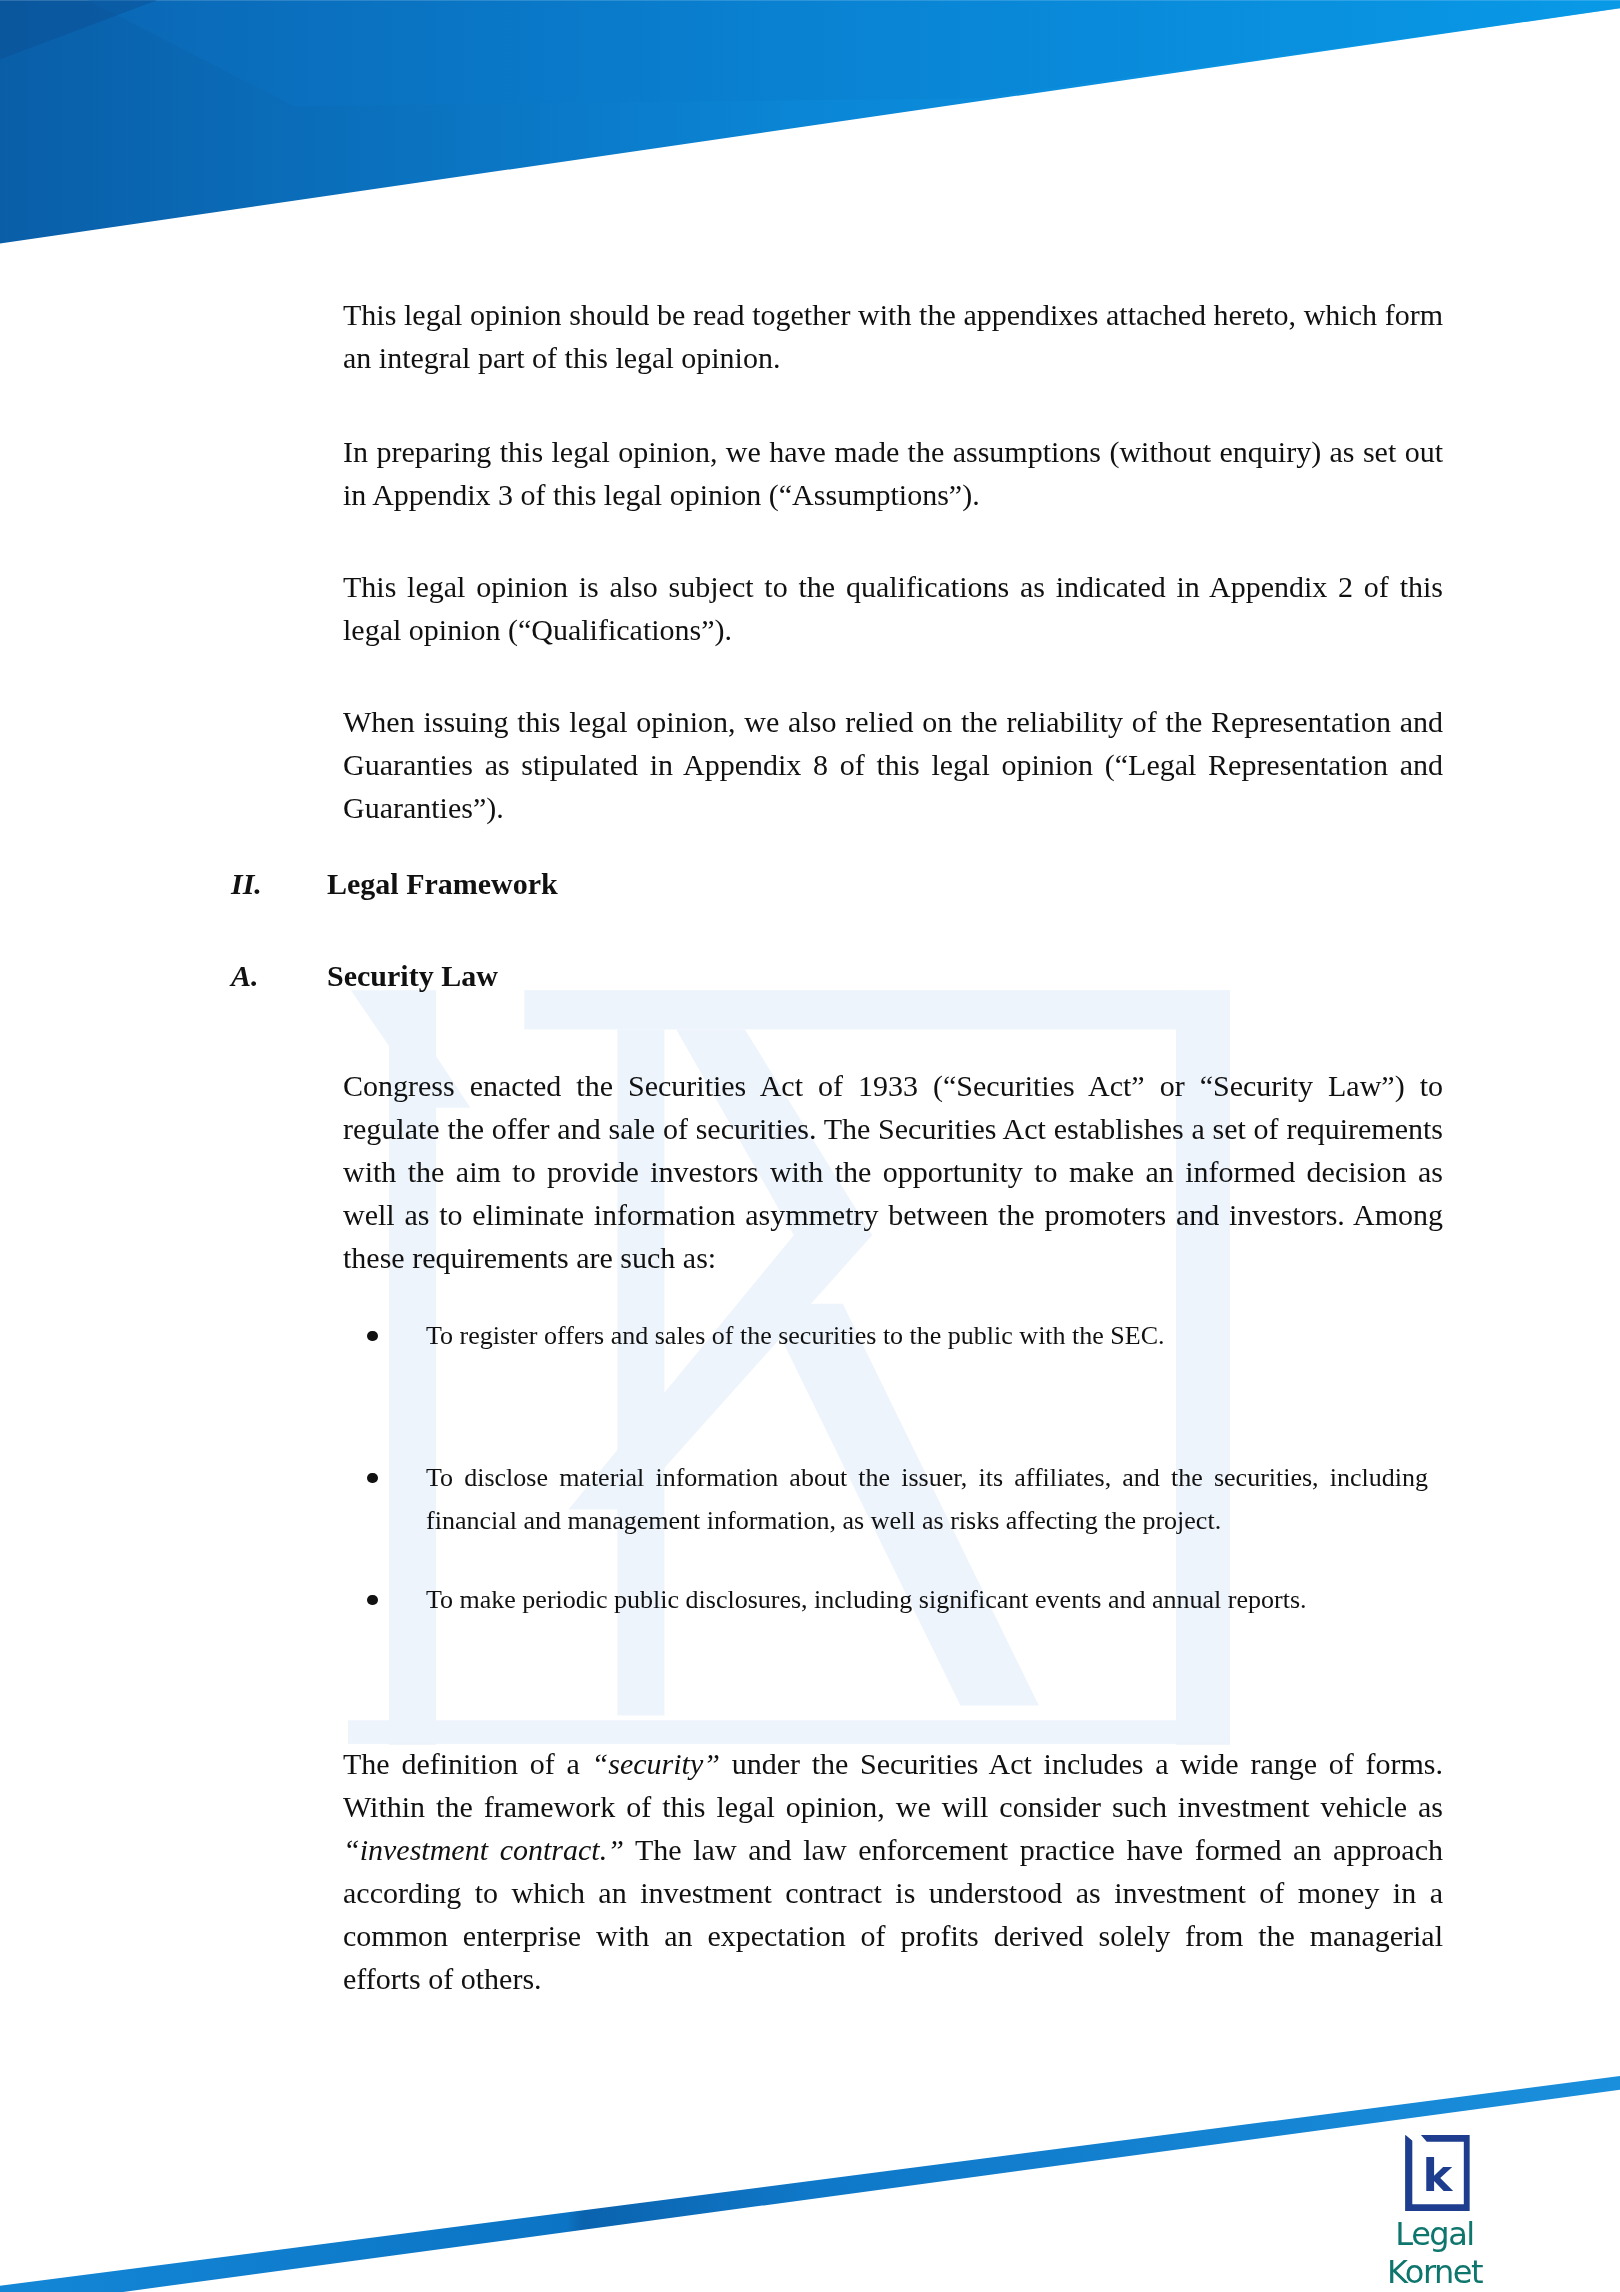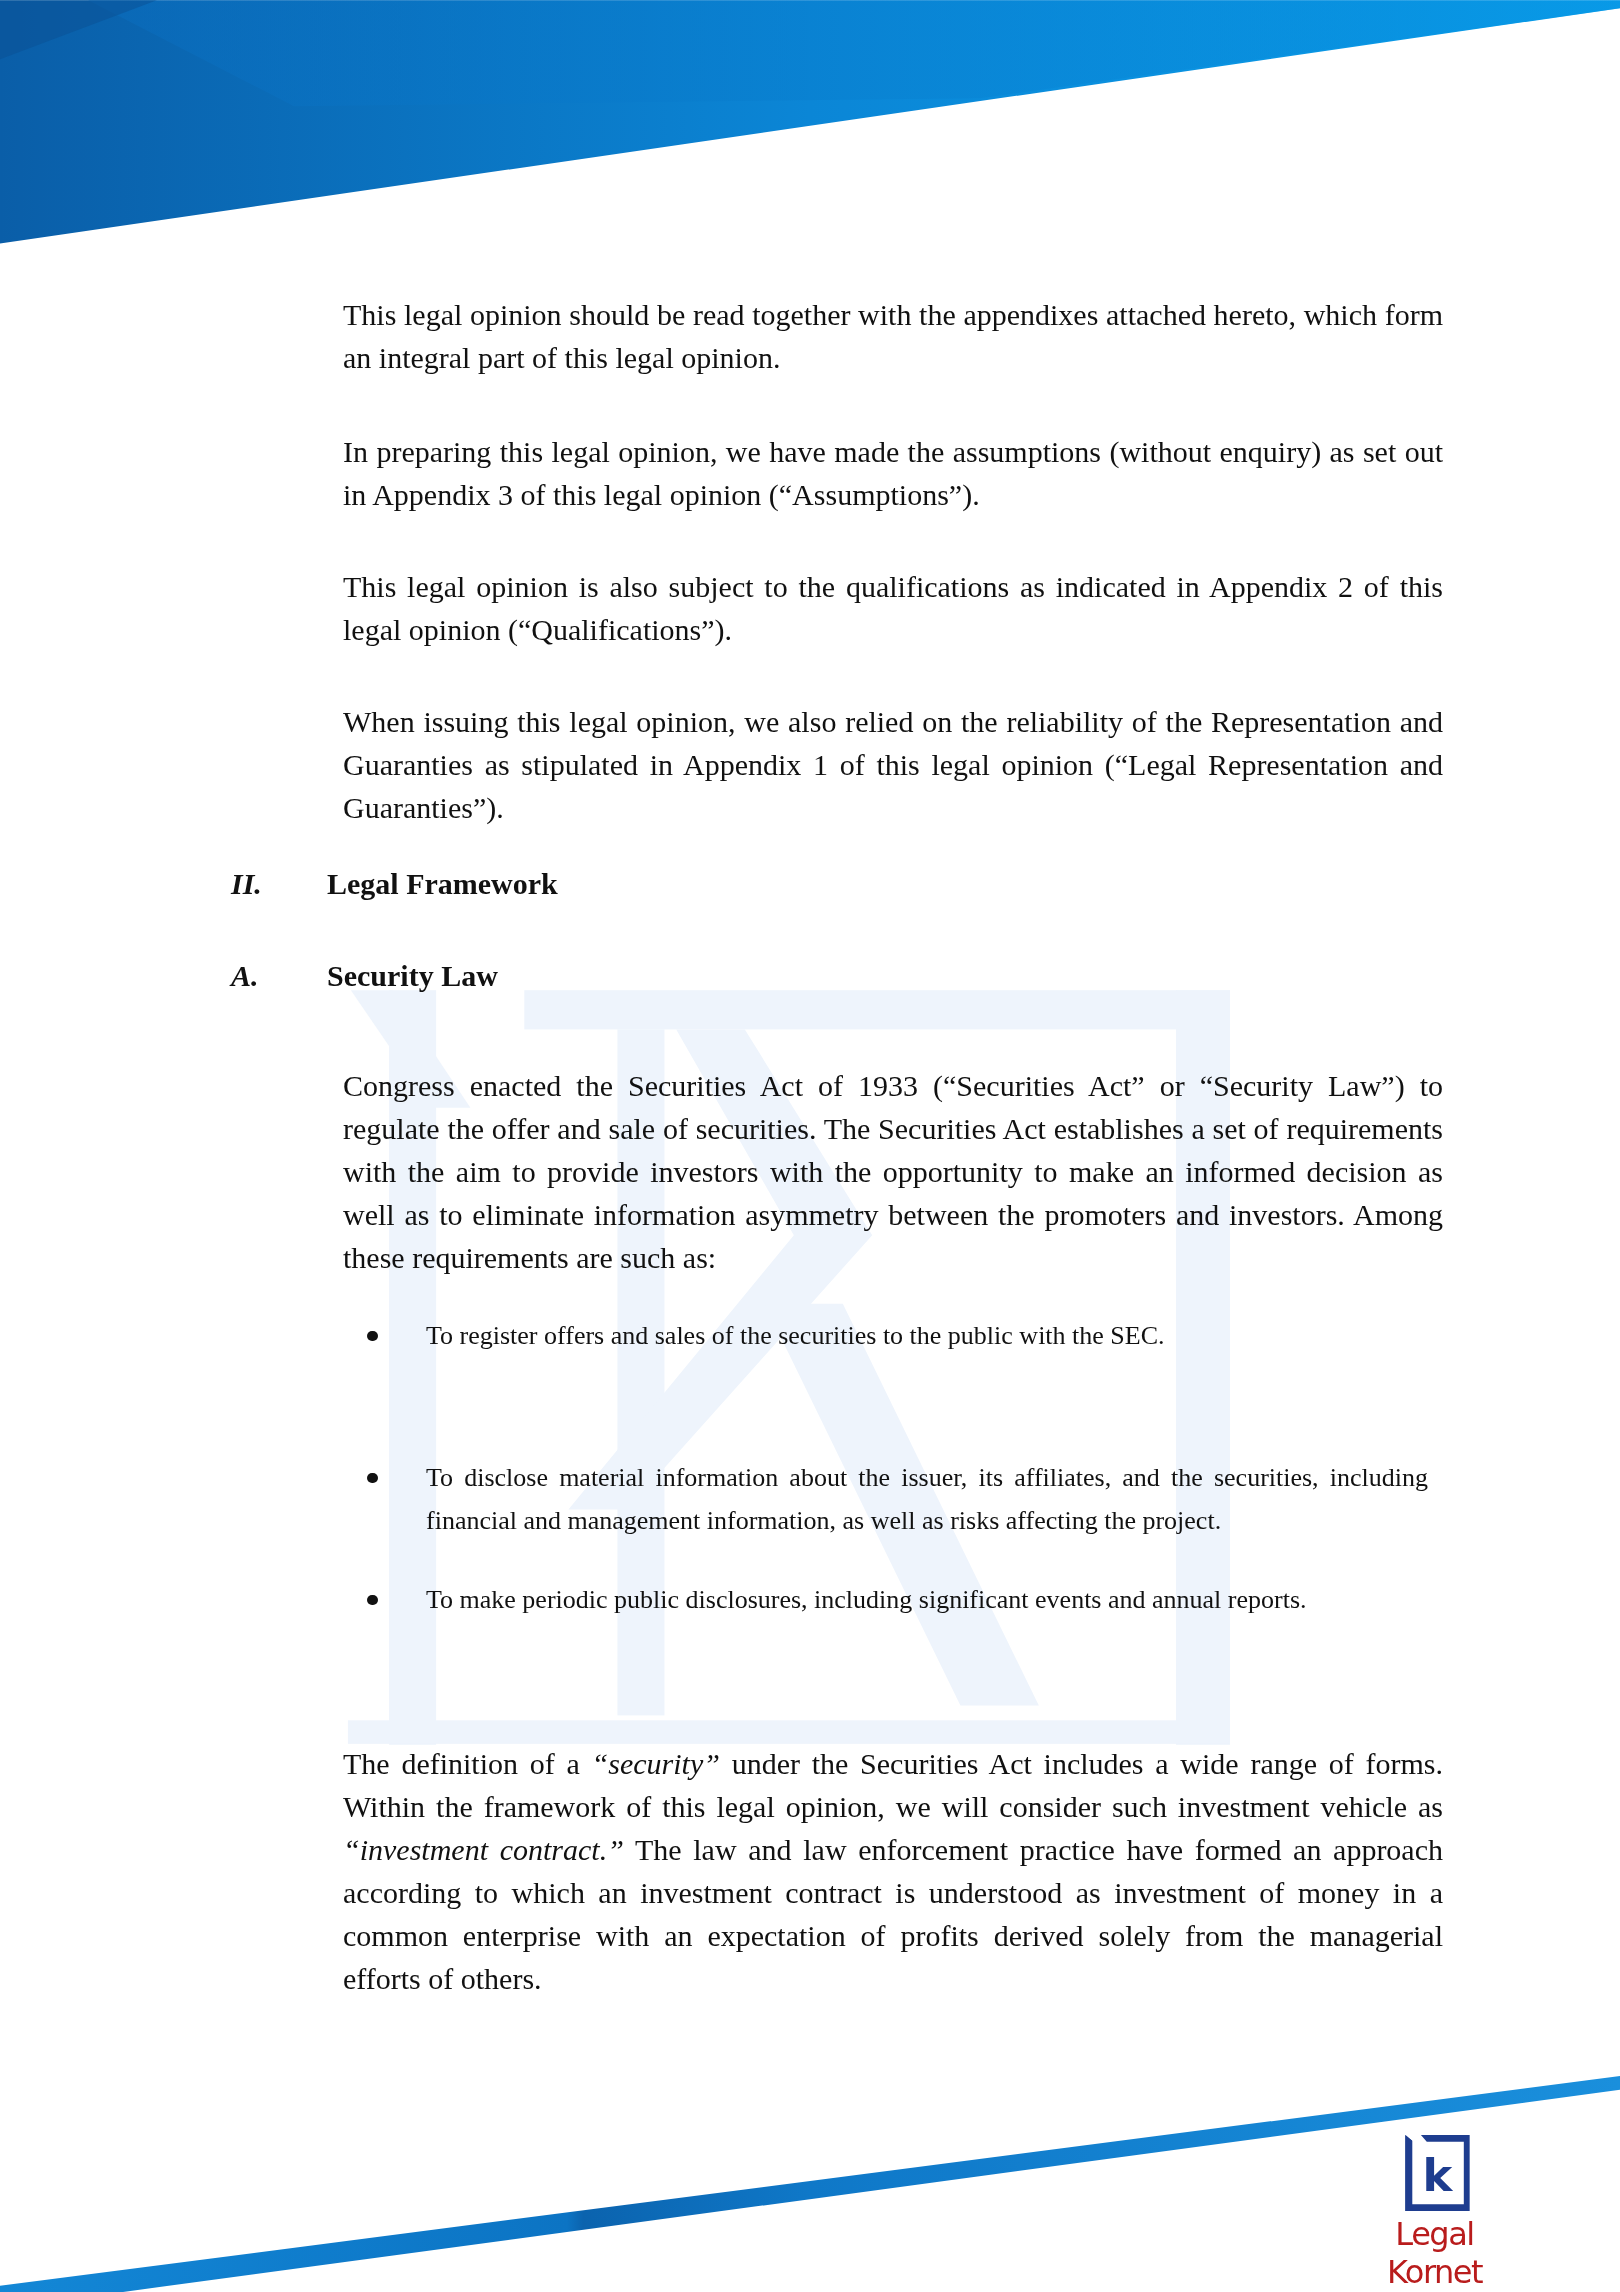--- a/index.html
+++ b/index.html
@@ -15,21 +15,21 @@
   .heading .num { position: absolute; left: 0; font-style: italic; }
   .heading .title { position: absolute; left: 96px; white-space: nowrap; }
   .bullet-item { position: absolute; left: 369px; width: 1059px; font-size: 26px;
                  line-height: 43px; text-align: justify; }
   .bullet-dot { position: absolute; left: -2px; top: 16.7px; width: 10.8px; height: 10.8px;
                 border-radius: 50%; background: #111; }
   .bullet-text { display: block; margin-left: 57px; }
   .logo { position: absolute; left: 1351px; top: 2135px; width: 167px; height: 137px; }
   .logo-mark { position: absolute; left: 54px; top: 0; width: 65px; height: 76px; }
   .logo-text { position: absolute; left: 0; top: 80px; width: 167px; text-align: center;
-               font-family: "DejaVu Sans", sans-serif; font-size: 32px; color: #b91c1c;
+               font-family: "DejaVu Sans", sans-serif; font-size: 32px; color: #0f766e;
                letter-spacing: -1.5px; font-weight: normal; }
 </style>
 </head>
 <body>
 
 <svg class="bg-svg" viewBox="0 0 1653 2339" xmlns="http://www.w3.org/2000/svg">
   <defs>
     <linearGradient id="hdrGrad" x1="0" y1="0" x2="1" y2="0">
       <stop offset="0" stop-color="#0a5ea8"></stop>
       <stop offset="0.5" stop-color="#0b86d6"></stop>
@@ -78,21 +78,21 @@
 
   <p class="para" style="top:414px;">
     <span>In preparing this legal opinion, we have made the assumptions (without enquiry) as set out in Appendix 3 of this legal opinion </span><b>(“Assumptions”)</b><span>.</span>
   </p>
 
   <p class="para" style="top:549px;">
     <span>This legal opinion is also subject to the qualifications as indicated in Appendix 2 of this legal opinion </span><b>(“Qualifications”)</b><span>.</span>
   </p>
 
   <p class="para" style="top:684px;">
-    <span>When issuing this legal opinion, we also relied on the reliability of the Representation and Guaranties as stipulated in Appendix 1 of this legal opinion </span><b>(“Legal Representation and Guaranties”)</b><span>.</span>
+    <span>When issuing this legal opinion, we also relied on the reliability of the Representation and Guaranties as stipulated in Appendix 8 of this legal opinion </span><b>(“Legal Representation and Guaranties”)</b><span>.</span>
   </p>
 
   <div class="heading" style="left:231px; top:862px; width:784px;">
     <span class="num">II.</span>
     <span class="title">Legal Framework</span>
   </div>
 
   <div class="heading" style="left:231px; top:954px; width:784px;">
     <span class="num">A.</span>
     <span class="title">Security Law</span>

